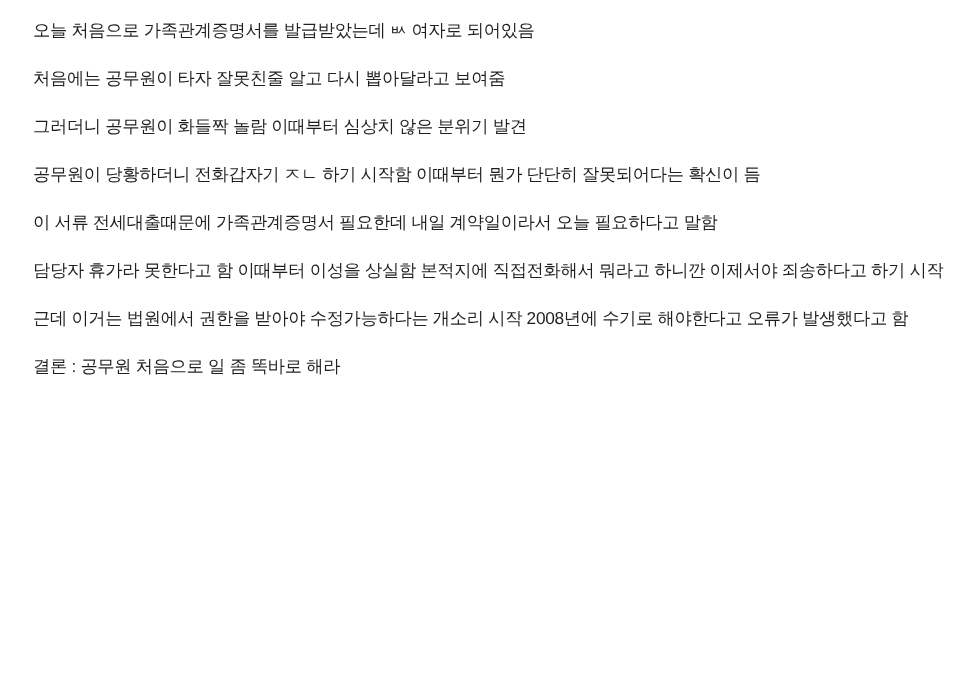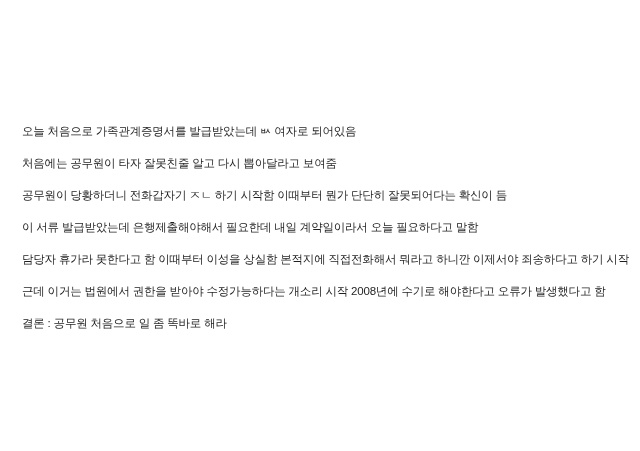--- a/index.html
+++ b/index.html
@@ -14,39 +14,40 @@
     color: #1b1b1b;
     overflow: hidden;
   }
   .page {
     box-sizing: border-box;
     width: 640px;
     height: 451px;
     padding: 14px 12px 10px 22px;
     display: flex;
     flex-direction: column;
-    justify-content: center;
+    justify-content: flex-start;
   }
   .line {
     font-size: 11.5px;
     line-height: 15px;
     letter-spacing: -0.2px;
     white-space: nowrap;
     color: #1f1f1f;
     margin: 0;
     padding: 0 0 17px 0;
   }
   .line.conclusion {
     padding-bottom: 0;
   }
 </style>
 </head>
 <body>
 
 <div class="page">
   <p class="line">오늘 처음으로 가족관계증명서를 발급받았는데 ㅄ 여자로 되어있음</p>
   <p class="line">처음에는 공무원이 타자 잘못친줄 알고 다시 뽑아달라고 보여줌</p>
+  <p class="line">그러더니 공무원이 화들짝 놀람 이때부터 심상치 않은 분위기 발견</p>
   <p class="line">공무원이 당황하더니 전화갑자기 ㅈㄴ 하기 시작함 이때부터 뭔가 단단히 잘못되어다는 확신이 듬</p>
-  <p class="line">이 서류 발급받았는데 은행제출해야해서 필요한데 내일 계약일이라서 오늘 필요하다고 말함</p>
+  <p class="line">이 서류 전세대출때문에 가족관계증명서 필요한데 내일 계약일이라서 오늘 필요하다고 말함</p>
   <p class="line">담당자 휴가라 못한다고 함 이때부터 이성을 상실함 본적지에 직접전화해서 뭐라고 하니깐 이제서야 죄송하다고 하기 시작</p>
   <p class="line">근데 이거는 법원에서 권한을 받아야 수정가능하다는 개소리 시작 2008년에 수기로 해야한다고 오류가 발생했다고 함</p>
   <p class="line conclusion">결론 : 공무원 처음으로 일 좀 똑바로 해라</p>
 </div>
 
 </body></html>

